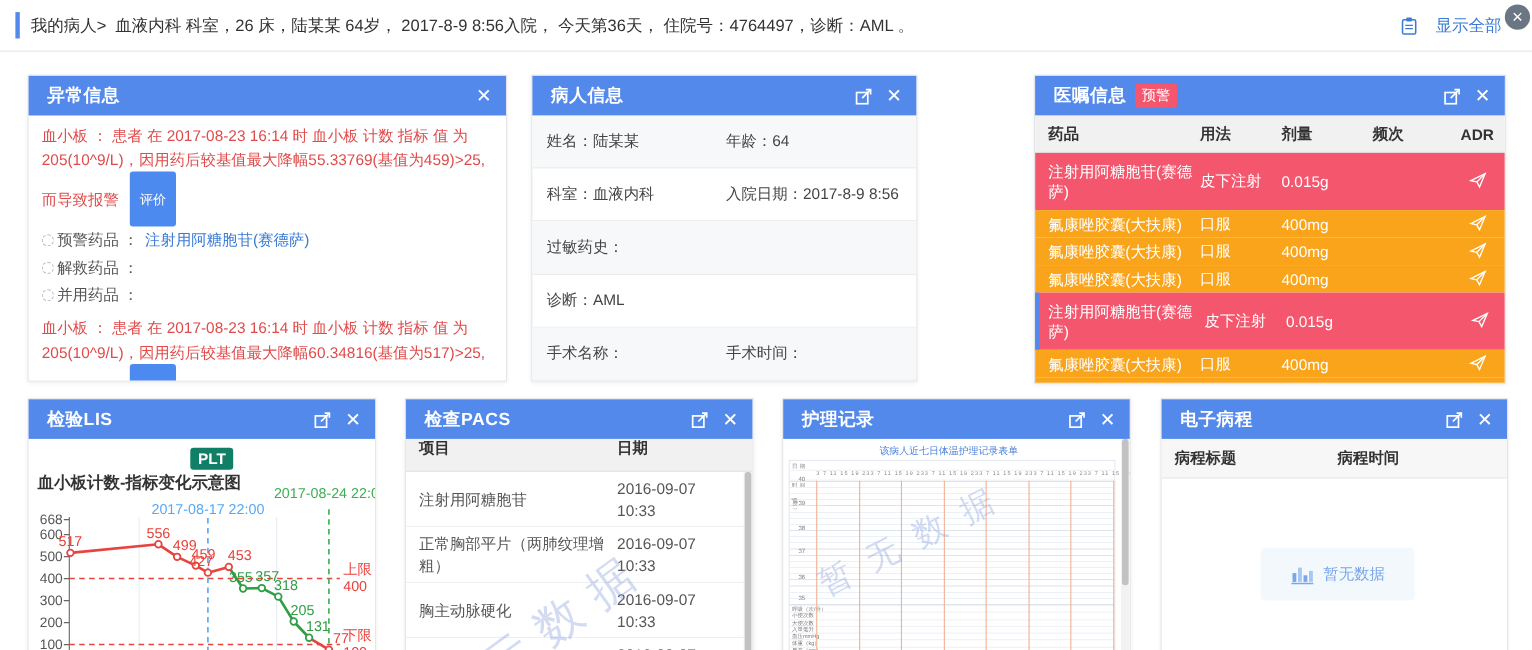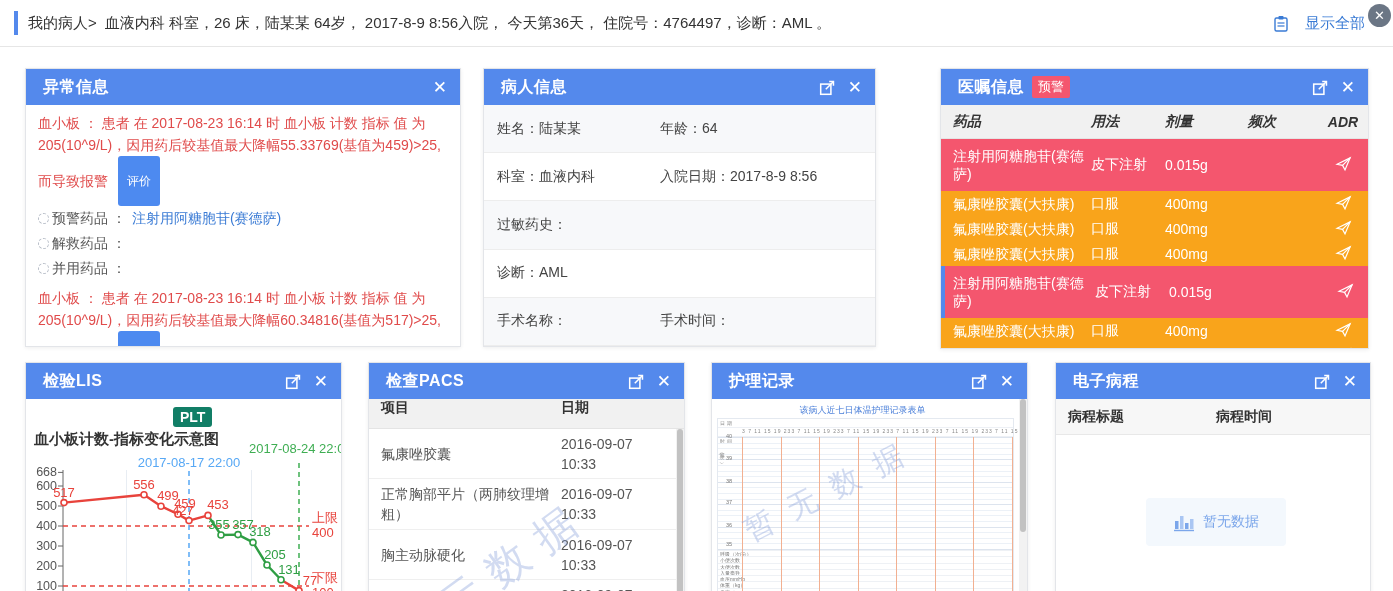--- a/index.html
+++ b/index.html
@@ -42,21 +42,21 @@
   
   .pi-rows { display:flex; flex-direction:column; height:100%; }
   .pi-row { flex:1; position:relative; border-bottom:1px solid #ededed; font-size:14px; color:#444;
             display:flex; align-items:center; }
   .pi-row:nth-child(odd) { background:#f7f8fa; }
   .pi-left { margin-left:13px; }
   .pi-right { position:absolute; left:176px; }
 
   
   .ord-head { height:34px; background:#f1f1f1; display:flex; align-items:center; font-size:14px;
-              font-weight:bold; color:#333; border-bottom:1px solid #e4e4e4;font-style:italic; }
+              font-weight:bold; color:#333; border-bottom:1px solid #e4e4e4; }
   .c-drug { flex:0 0 150px; padding-left:12px; }
   .c-usage { flex:0 0 74px; }
   .c-dose { flex:0 0 83px; }
   .c-freq { flex:0 0 70px; }
   .c-adr { flex:1; text-align:center; }
   .order-row { display:flex; align-items:center; color:#fff; font-size:14px; cursor:pointer; }
   .order-row .c-drug { line-height:18px; padding-top:2px; padding-bottom:2px; }
   .sev-red { background:#f4566e; height:52px; }
   .sev-orange { background:#f9a41b; height:25px; }
   .row-selected { border-left:4px solid #5489ec; }
@@ -170,21 +170,21 @@
         <div class="ab-line">
           <span class="spinner"></span>
           <span>预警药品 ：</span>
           <span class="drug-link">氟康唑胶囊(大扶康)</span>
         </div>
         
       </div>
     </div>
   </div>
 
-  <div class="panel" style="left:483px; top:68px; width:393px; height:279px;">
+  <div class="panel" style="left:483px; top:68px; width:351px; height:279px;">
     <div class="ph">
       <span class="ph-title">病人信息</span>
       <span class="ph-icons">
         <svg width="17" height="17" viewBox="0 0 20 20">
           <rect x="2" y="6" width="12" height="12" fill="none" stroke="#fff" stroke-width="1.8"></rect>
           <line x1="8" y1="12" x2="17" y2="3" stroke="#fff" stroke-width="1.8"></line>
           <polyline points="12,3 17,3 17,8" fill="none" stroke="#fff" stroke-width="1.8"></polyline>
         </svg>
         <span class="x-glyph">✕</span>
       </span>
@@ -397,21 +397,21 @@
         <span class="x-glyph">✕</span>
       </span>
     </div>
     <div class="pbody">
       <div class="pacs-head">
         <span class="pc-item">项目</span>
         <span class="pc-date">日期</span>
       </div>
       <div id="pacs-rows">
           <div class="pacs-row">
-            <span class="pc-item">氟康唑胶囊</span>
+            <span class="pc-item">注射用阿糖胞苷</span>
             <span class="pc-date">2016-09-07 10:33</span>
           </div>
           <div class="pacs-row">
             <span class="pc-item">正常胸部平片（两肺纹理增粗）</span>
             <span class="pc-date">2016-09-07 10:33</span>
           </div>
           <div class="pacs-row">
             <span class="pc-item">胸主动脉硬化</span>
             <span class="pc-date">2016-09-07 10:33</span>
           </div>

